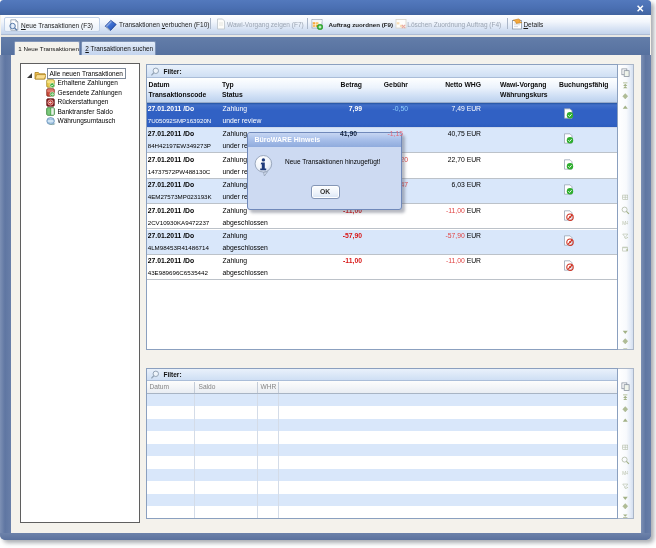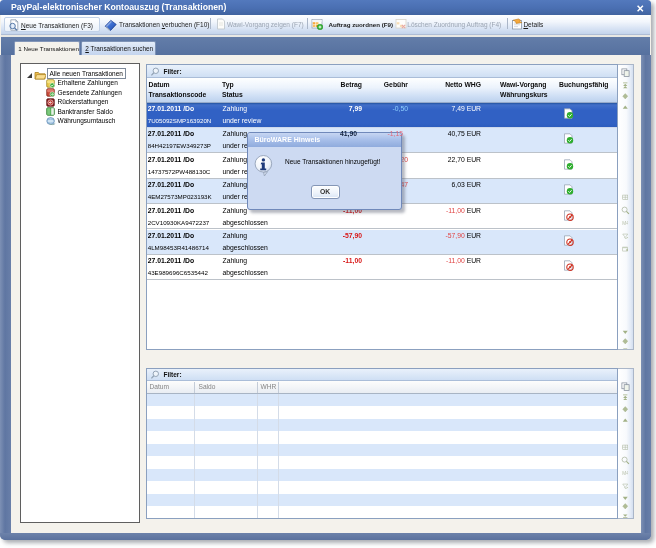--- a/index.html
+++ b/index.html
@@ -57,21 +57,20 @@
 .bvl{position:absolute;top:0;width:1px;height:125px;background:#d4dce8;}
 .sic{position:absolute;left:4px;width:6.5px;height:6.5px;opacity:0.85;}
 
 #dlg{z-index:5;left:246.5px;top:131.5px;width:155px;height:78.5px;background:#cddaf2;border:1px solid #7089ba;border-radius:3px;box-shadow:3px 3px 3px rgba(90,98,115,.45);}
 #dlgtit{position:absolute;left:0;top:0;right:0;height:14px;background:linear-gradient(180deg,#c7d6f2 0%,#a9c0ea 45%,#8fabdd 100%);border-radius:2px 2px 0 0;font-size:7px;font-weight:bold;color:#fff;line-height:14px;padding-left:7px;}
 #dlgok{position:absolute;left:63px;top:52px;width:29px;height:14px;background:linear-gradient(180deg,#fbfdfe 0%,#eff4fb 55%,#d9e5f5 100%);border:1.5px solid #8496b6;border-radius:3px;box-shadow:inset 0 0 0 1px #ffffff;font-size:6.8px;font-weight:bold;text-align:center;line-height:12px;color:#333;}
 </style></head>
 <body>
 <div id="win">
   <div id="title" class="abs">
-    <div class="txt abs">PayPal-elektronischer Kontoauszug (Transaktionen)</div>
     <svg class="abs" style="left:637px;top:5px;width:6.5px;height:7px;" viewBox="0 0 6.5 7">
         <path d="M0.6 0.8 L5.9 6.2 M5.9 0.8 L0.6 6.2" stroke="#ffffff" stroke-width="1.5"></path>
       </svg>
   </div>
   <div id="tbar" class="abs">
     <div class="tbtn" style="left:3px;width:96px;border:1px solid #c2d2e8;border-radius:2px;background:linear-gradient(180deg,#ffffff,#eaf1fa);">
       <svg class="ic" viewBox="0 0 12 12">
           <path d="M2.8 0.8h5l2 2v8.4h-7z" fill="#fff" stroke="#8a98ab" stroke-width="0.8"></path>
           <path d="M7.8 0.8l2 2h-2z" fill="#dfe6ee" stroke="#8a98ab" stroke-width="0.6"></path>
           <circle cx="4.6" cy="7" r="2.7" fill="rgba(200,220,245,.5)" stroke="#5578a8" stroke-width="1"></circle>

